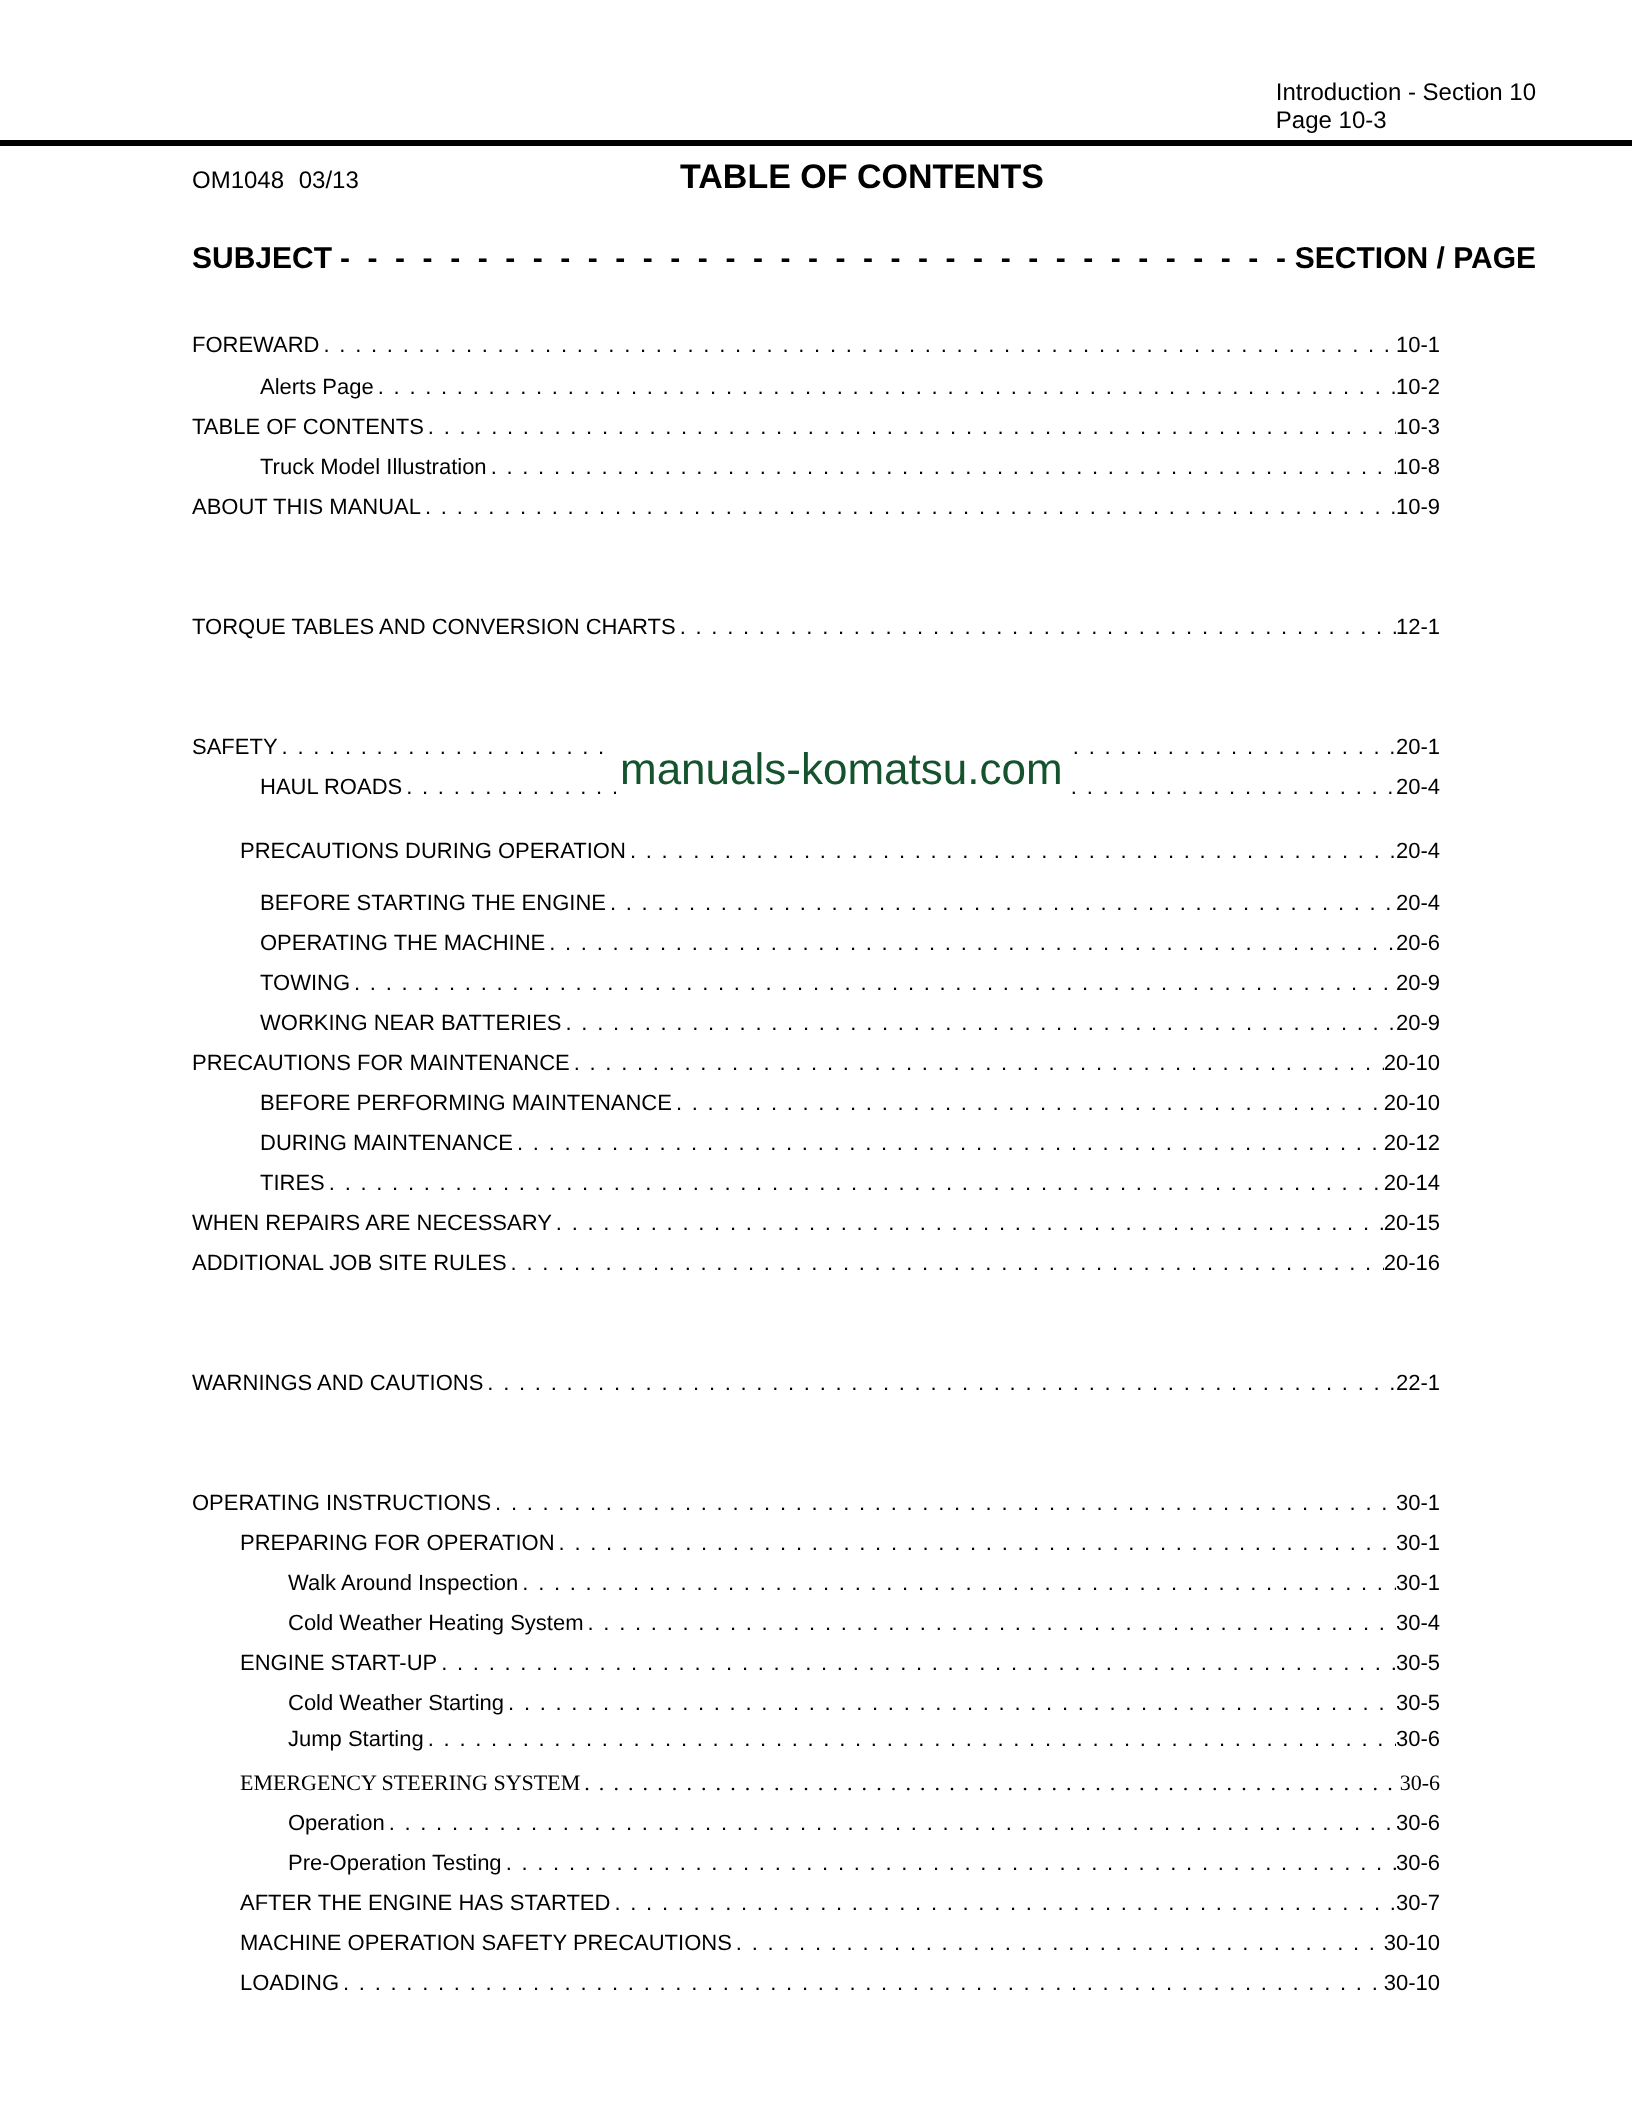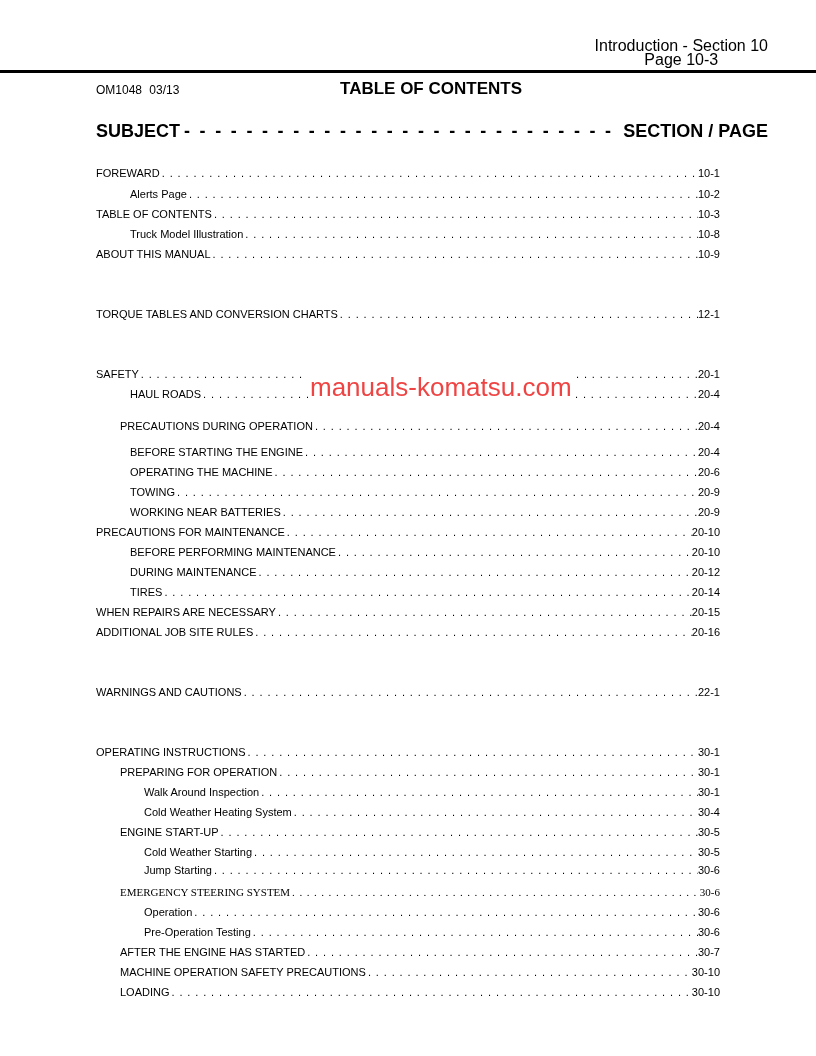--- a/index.html
+++ b/index.html
@@ -1,33 +1,33 @@
 <!DOCTYPE html>
 <html><head>
 <meta charset="utf-8">
 <style>
   html, body { margin: 0; padding: 0; background: #ffffff; }
   body { width: 816px; height: 1056px; position: relative; overflow: hidden; font-family: "Liberation Sans", sans-serif; color: #000; }
   .hdr-left { position: absolute; left: 96px; top: 39px; font-size: 12px; word-spacing: 4px; margin-top: 44px; }
-  .hdr-right { position: absolute; right: 48px; top: 39px; font-size: 16px; text-align: center; line-height: 14px; }
+  .hdr-right { position: absolute; right: 48px; top: 39px; font-size: 12px; text-align: left; line-height: 14px; }
   .rule { position: absolute; left: 0; top: 70px; width: 816px; height: 3px; background: #000; }
   .title { position: absolute; left: 0; width: 862px; top: 79px; text-align: center; font-size: 17px; font-weight: bold; }
-  .subject-row { position: absolute; left: 96px; top: 121px; width: 672px; font-size: 18px; font-weight: bold; display: flex; align-items: baseline; white-space: nowrap; }
+  .subject-row { position: absolute; left: 96px; top: 121px; width: 672px; font-size: 15px; font-weight: bold; display: flex; align-items: baseline; white-space: nowrap; }
   .subject-row .dash { flex: 1; overflow: hidden; letter-spacing: 2.3px; margin: 0 4px; }
   .toc { position: absolute; left: 96px; top: 0; width: 624px; }
   .entry { position: absolute; left: 0; width: 624px; height: 16px; font-size: 11px; display: flex; align-items: baseline; white-space: nowrap; }
   .entry .label { flex: none; padding-right: 2px; }
   .entry .dots { flex: 1; overflow: hidden; letter-spacing: 4.2px; color: #000; }
   .entry .dots::before { content: ". . . . . . . . . . . . . . . . . . . . . . . . . . . . . . . . . . . . . . . . . . . . . . . . . . . . . . . . . . . . . . . . . . . . . . . . . . . . . . . . . . . . . . . . . . . . . . . ."; letter-spacing: 0; word-spacing: 1.8px; }
   .entry .page { flex: none; text-align: right; }
   .lvl0 .label { padding-left: 0; }
   .lvl1 .label { padding-left: 24px; }
   .lvl1b .label { padding-left: 34px; }
   .lvl2 .label { padding-left: 48px; }
-  .watermark { position: absolute; left: 308px; top: 372px; font-size: 26px; color: #ef4444; background: #fff; padding: 0 2px; }
+  .watermark { position: absolute; left: 308px; top: 372px; font-size: 22px; color: #14532d; background: #fff; padding: 0 2px; }
 </style>
 </head>
 <body>
 
 <div class="hdr-left">OM1048  03/13</div>
 <div class="hdr-right">
   <div>Introduction - Section 10</div>
   <div>Page 10-3</div>
 </div>
 <div class="rule"></div>

